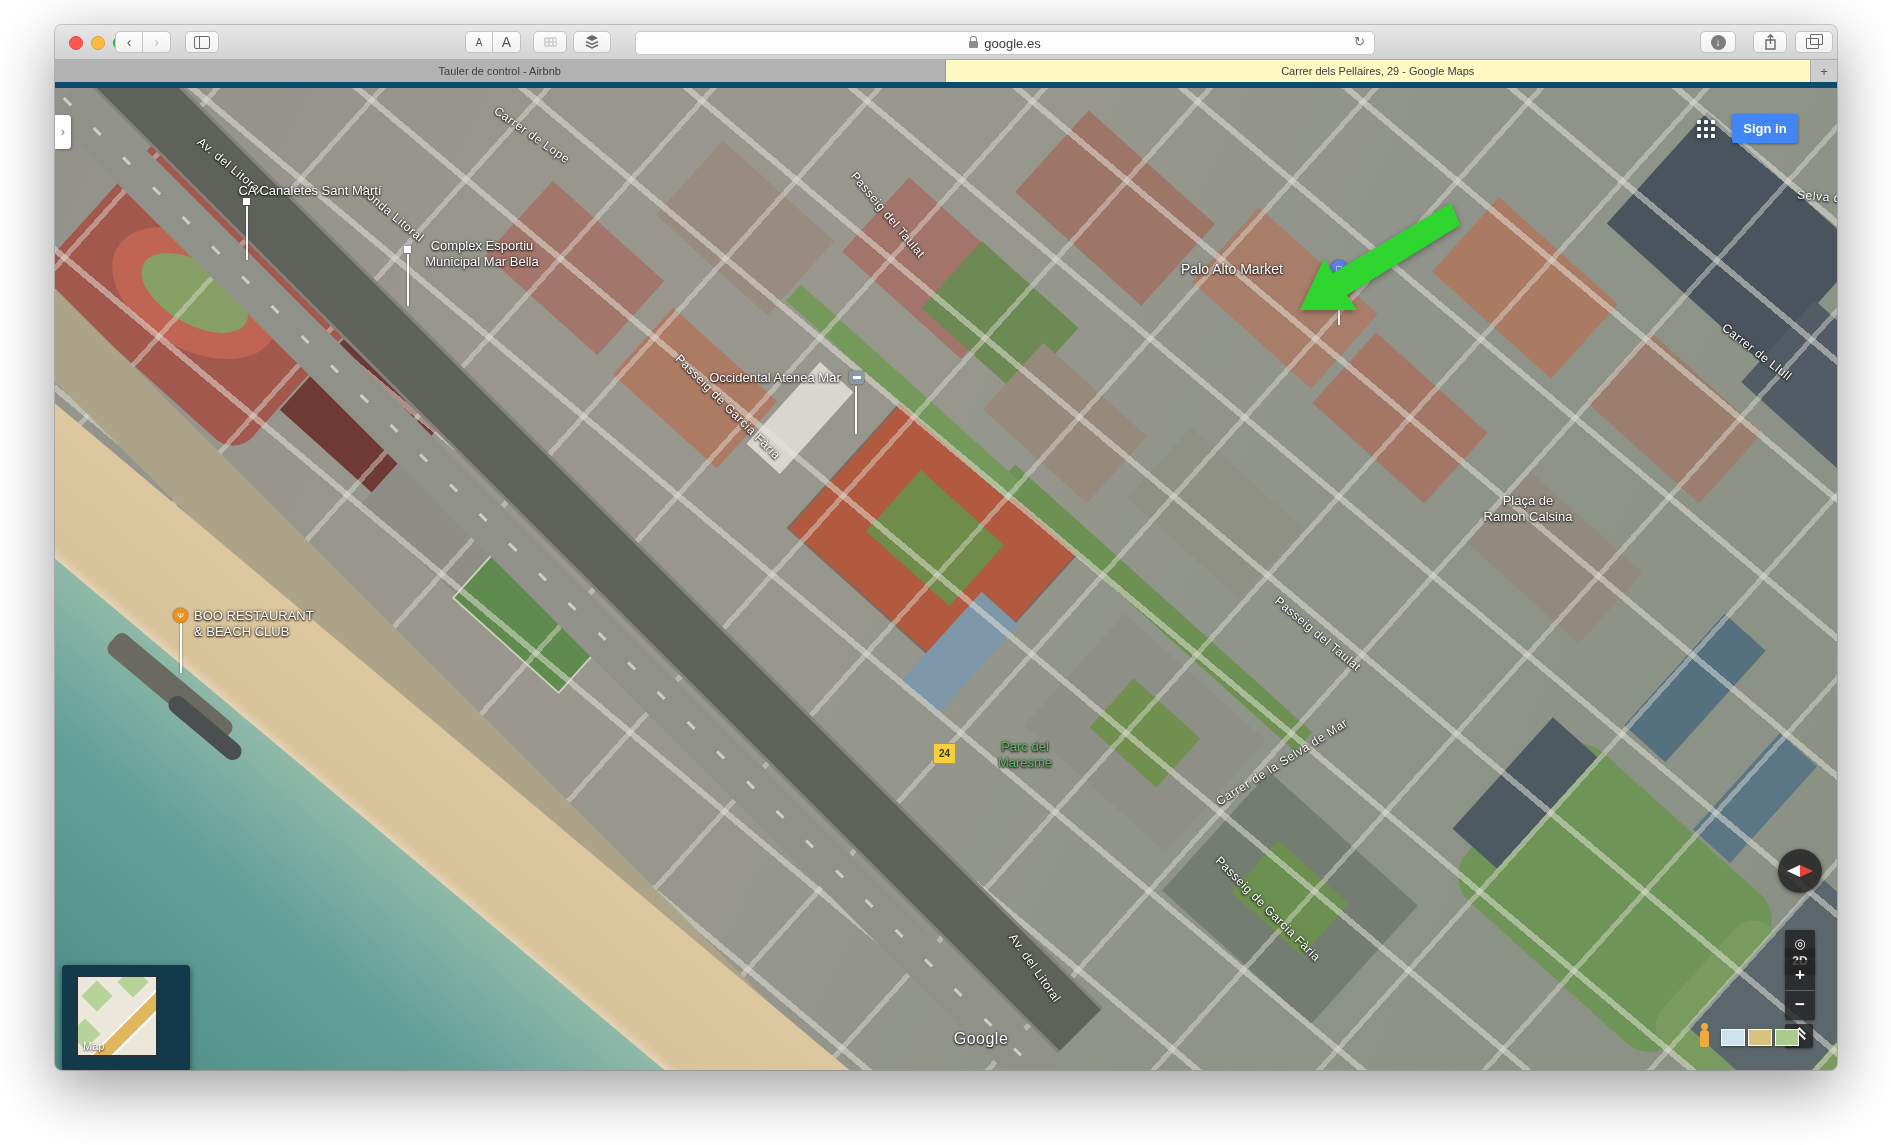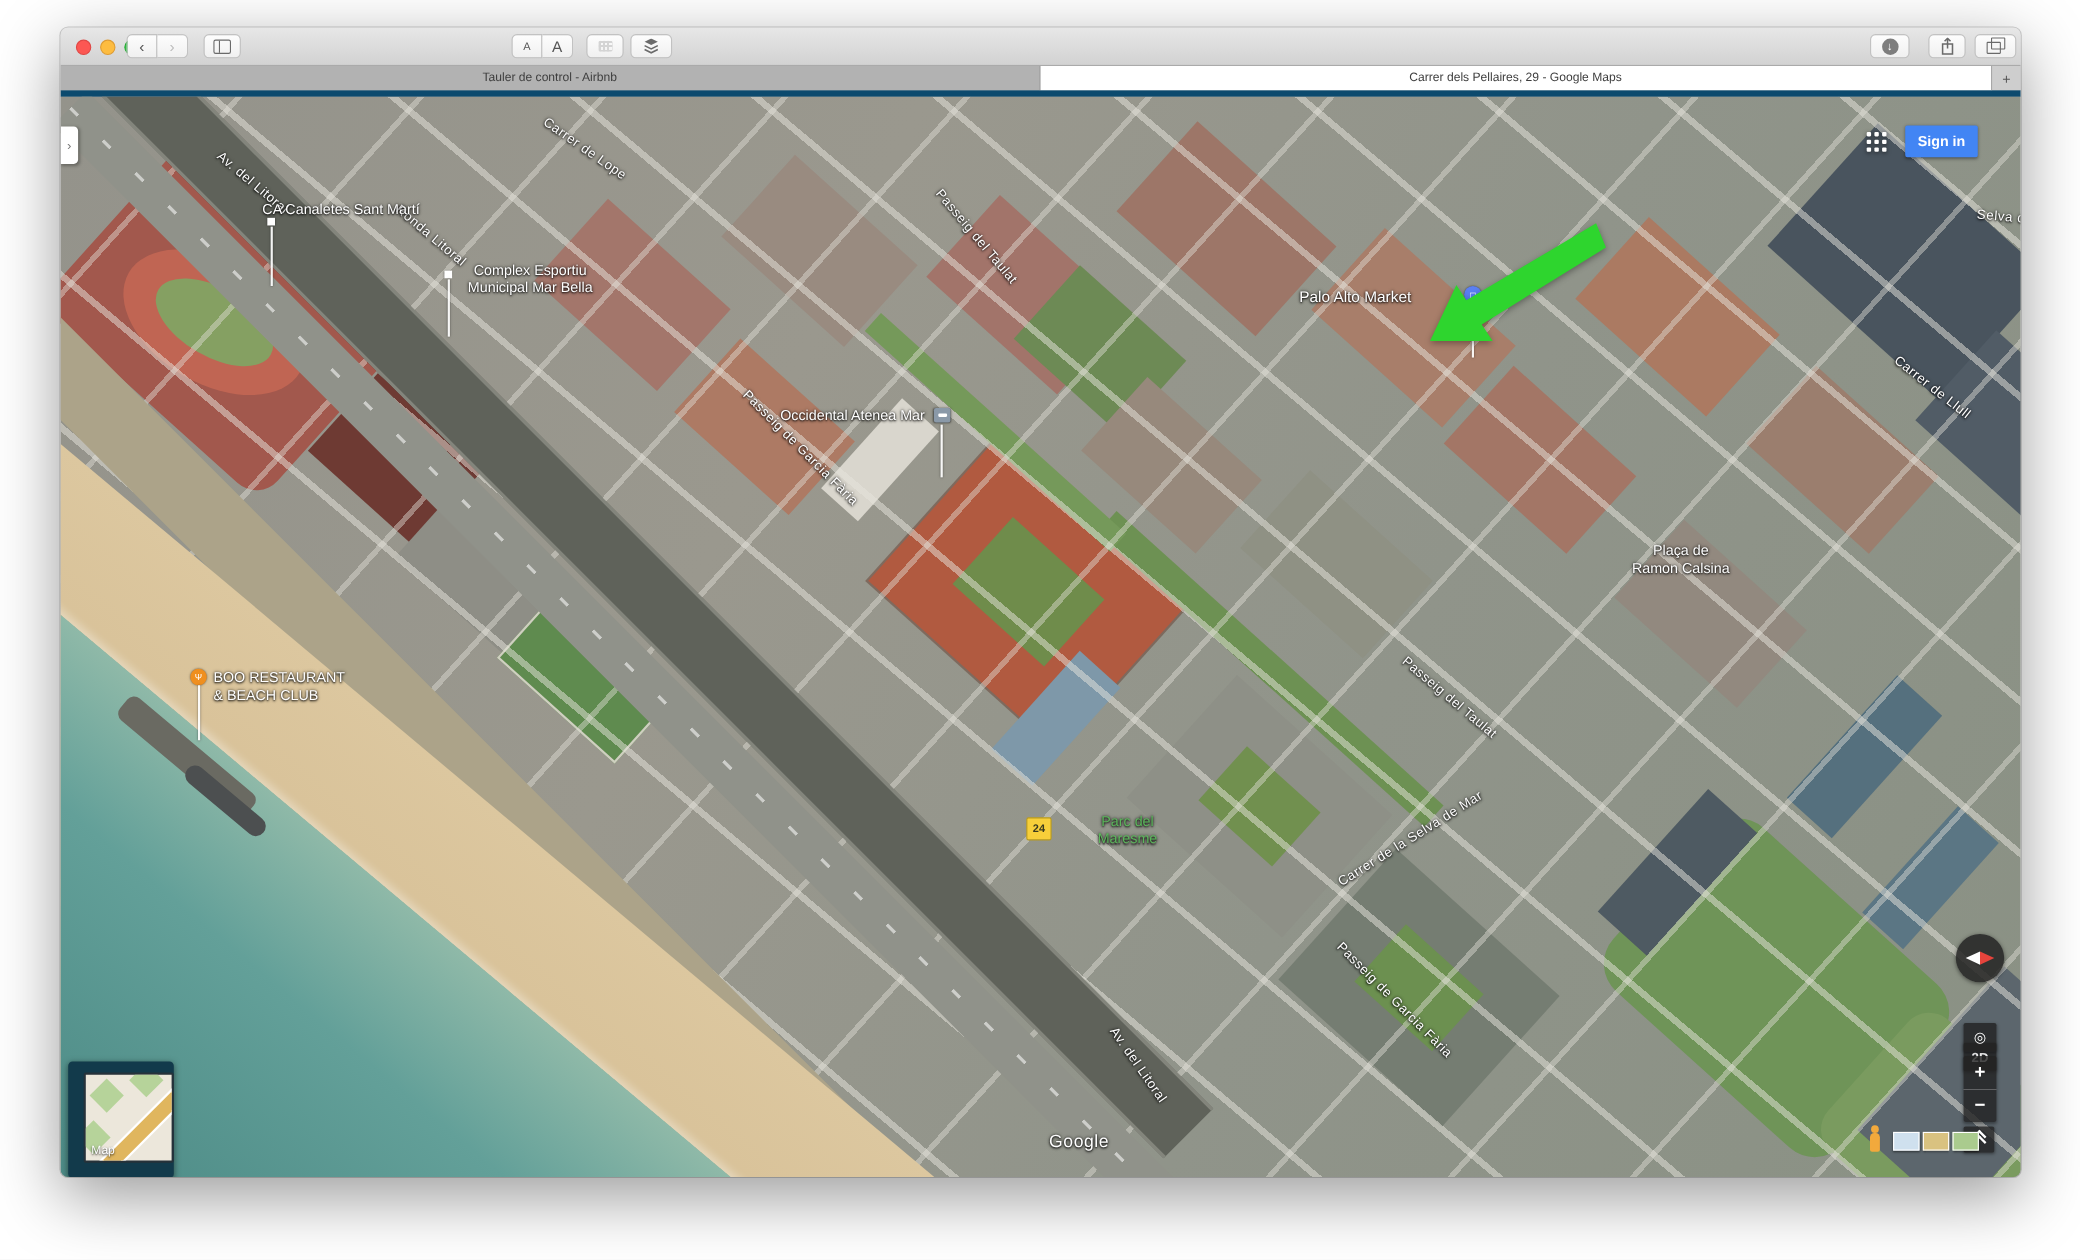--- a/index.html
+++ b/index.html
@@ -26,21 +26,21 @@
   .lock{width:9px;height:7px;background:#8d8d8d;border-radius:1px;position:relative;margin-right:6px;margin-top:3px;}
   .lock:before{content:"";position:absolute;top:-5px;left:1.2px;width:5px;height:5px;border:1.5px solid #8d8d8d;border-bottom:none;border-radius:3px 3px 0 0;}
   .refresh{position:absolute;right:9px;top:2px;color:#787878;font-size:13px;}
   .dlcircle{width:15px;height:15px;border-radius:50%;background:#7d7d7d;color:#fff;font-size:10px;display:flex;align-items:center;justify-content:center;}
   .tabsq{width:11px;height:9px;border:1.5px solid #6a6a6a;border-radius:1px;position:relative;margin-left:-3px;margin-top:3px;background:#f7f7f7;}
   .tabsq:before{content:"";position:absolute;left:2.5px;top:-5px;width:11px;height:9px;border:1.5px solid #6a6a6a;border-radius:1px;}
   
   .tabbar{display:flex;height:22px;background:#b7b7b7;border-bottom:6px solid #0c4a6e;}
   .tab{display:flex;align-items:center;justify-content:center;font-size:11px;color:#3e3e3e;box-sizing:border-box;}
   .tab.inactive{width:891px;background:#b2b2b2;border-right:1px solid #989898;}
-  .tab.active{width:865px;background:#ffffff;text-align:right;}
+  .tab.active{width:865px;background:#fef9c3;text-align:right;}
   .newtab{width:26px;display:flex;align-items:center;justify-content:center;color:#555;font-size:13px;background:#cecece;border-left:1px solid #a8a8a8;}
   
   .map{position:relative;width:1782px;height:988px;overflow:hidden;
        background:linear-gradient(115deg,#94938b 0%,#9a988e 35%,#90948a 65%,#8a9184 100%);}
   .blk{position:absolute;transform:translate(-50%,-50%) rotate(42deg);}
   .band{position:absolute;}
   .grid{position:absolute;inset:0;background:
      repeating-linear-gradient(40deg, rgba(228,226,218,0) 0 100px, rgba(230,228,220,.5) 100px 106px),
      repeating-linear-gradient(132deg, rgba(224,222,214,0) 0 118px, rgba(224,222,214,.45) 118px 123px);}
   .poi{position:absolute;transform:translate(-50%,-50%);color:#fff;font-size:13px;font-weight:normal;white-space:nowrap;
@@ -96,20 +96,25 @@
       <span style="width:13px;height:10px;border-radius:2px;background:
         repeating-linear-gradient(0deg,#d4d4d4 0 2px,transparent 2px 4px),
         repeating-linear-gradient(90deg,#d4d4d4 0 2px,transparent 2px 4px);"></span>
     </div>
     <div class="tbtn" style="left:518px;width:38px;">
       <svg width="14" height="14" viewBox="0 0 14 14">
         <path d="M7 0 L13 3 L7 6 L1 3 Z" fill="#6b6b6b"></path>
         <path d="M1 6.5 L7 9.5 L13 6.5" fill="none" stroke="#6b6b6b" stroke-width="1.4"></path>
         <path d="M1 10 L7 13 L13 10" fill="none" stroke="#6b6b6b" stroke-width="1.4"></path>
       </svg>
+    </div>
+    <div class="urlfield">
+      <span class="lock"></span>
+      <span>google.es</span>
+      <span class="refresh">↻</span>
     </div>
     <div class="tbtn" style="left:1645px;width:36px;">
       <span class="dlcircle">↓</span>
     </div>
     <div class="tbtn" style="left:1698px;width:34px;">
       <svg width="13" height="16" viewBox="0 0 13 16">
         <path d="M2 6 H11 V15 H2 Z" fill="none" stroke="#6a6a6a" stroke-width="1.4"></path>
         <path d="M6.5 10 V1 M3.8 3.5 L6.5 .8 L9.2 3.5" fill="none" stroke="#6a6a6a" stroke-width="1.4"></path>
       </svg>
     </div>
@@ -293,21 +298,21 @@
     <div class="ctrl" style="left:1730px;top:936px;width:28px;height:24px;flex-direction:column;gap:0;">
       <span class="wedge" style="margin-bottom:-4px;"></span>
       <span class="wedge"></span>
     </div>
 
     <div class="peg" style="left:1645px;top:942px;"></div>
     <div class="thumb" style="left:1666px;top:941px;background:#cfe0ee;"></div>
     <div class="thumb" style="left:1693px;top:941px;background:#d9c280;"></div>
     <div class="thumb" style="left:1720px;top:941px;background:#aacb8e;"></div>
 
-    <div style="position:absolute;left:7px;top:877px;width:96px;height:106px;background:#123a4b;border-radius:4px;box-shadow:0 2px 6px rgba(0,0,0,.5);">
+    <div style="position:absolute;left:7px;top:877px;width:128px;height:106px;background:#123a4b;border-radius:4px;box-shadow:0 2px 6px rgba(0,0,0,.5);">
       <div style="position:absolute;left:14px;top:10px;width:78px;height:78px;background:#ece7db;border:2px solid #26323a;border-radius:2px;overflow:hidden;">
         <span style="position:absolute;left:8px;top:8px;width:22px;height:22px;background:#b6d39a;transform:rotate(45deg);"></span>
         <span style="position:absolute;left:44px;top:-6px;width:22px;height:22px;background:#b6d39a;transform:rotate(45deg);"></span>
         <span style="position:absolute;left:-4px;top:46px;width:22px;height:22px;background:#b6d39a;transform:rotate(45deg);"></span>
         <span style="position:absolute;left:-20px;top:46px;width:140px;height:13px;background:#e0b65e;transform:rotate(-45deg);box-shadow:0 0 0 2px #fff;"></span>
         <span style="position:absolute;left:5px;bottom:3px;color:#fff;font-size:11px;text-shadow:0 1px 2px rgba(0,0,0,.9);">Map</span>
       </div>
     </div>
 
     <div class="poi" style="left:926px;top:951px;font-size:16px;letter-spacing:.5px;">Google</div>

